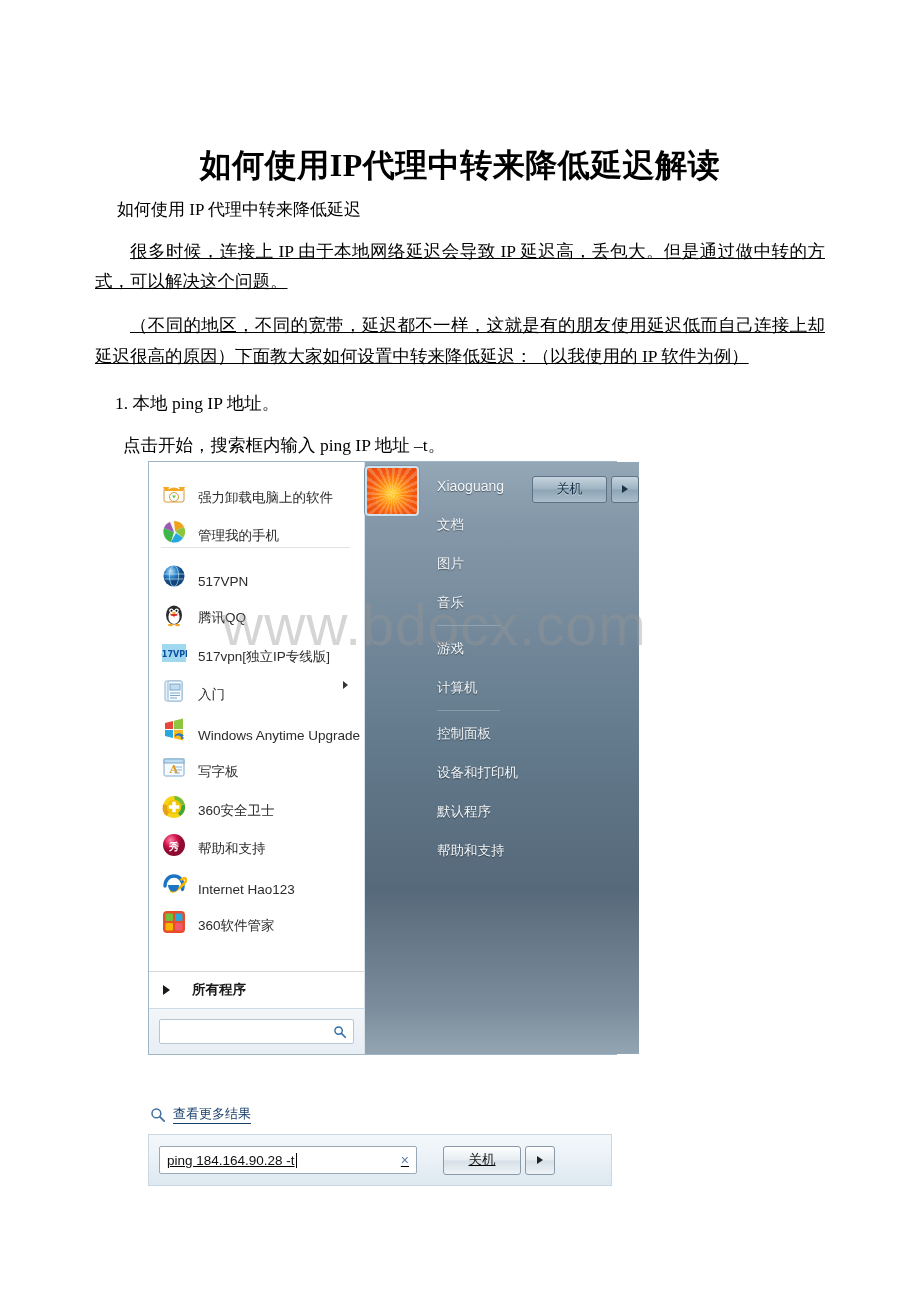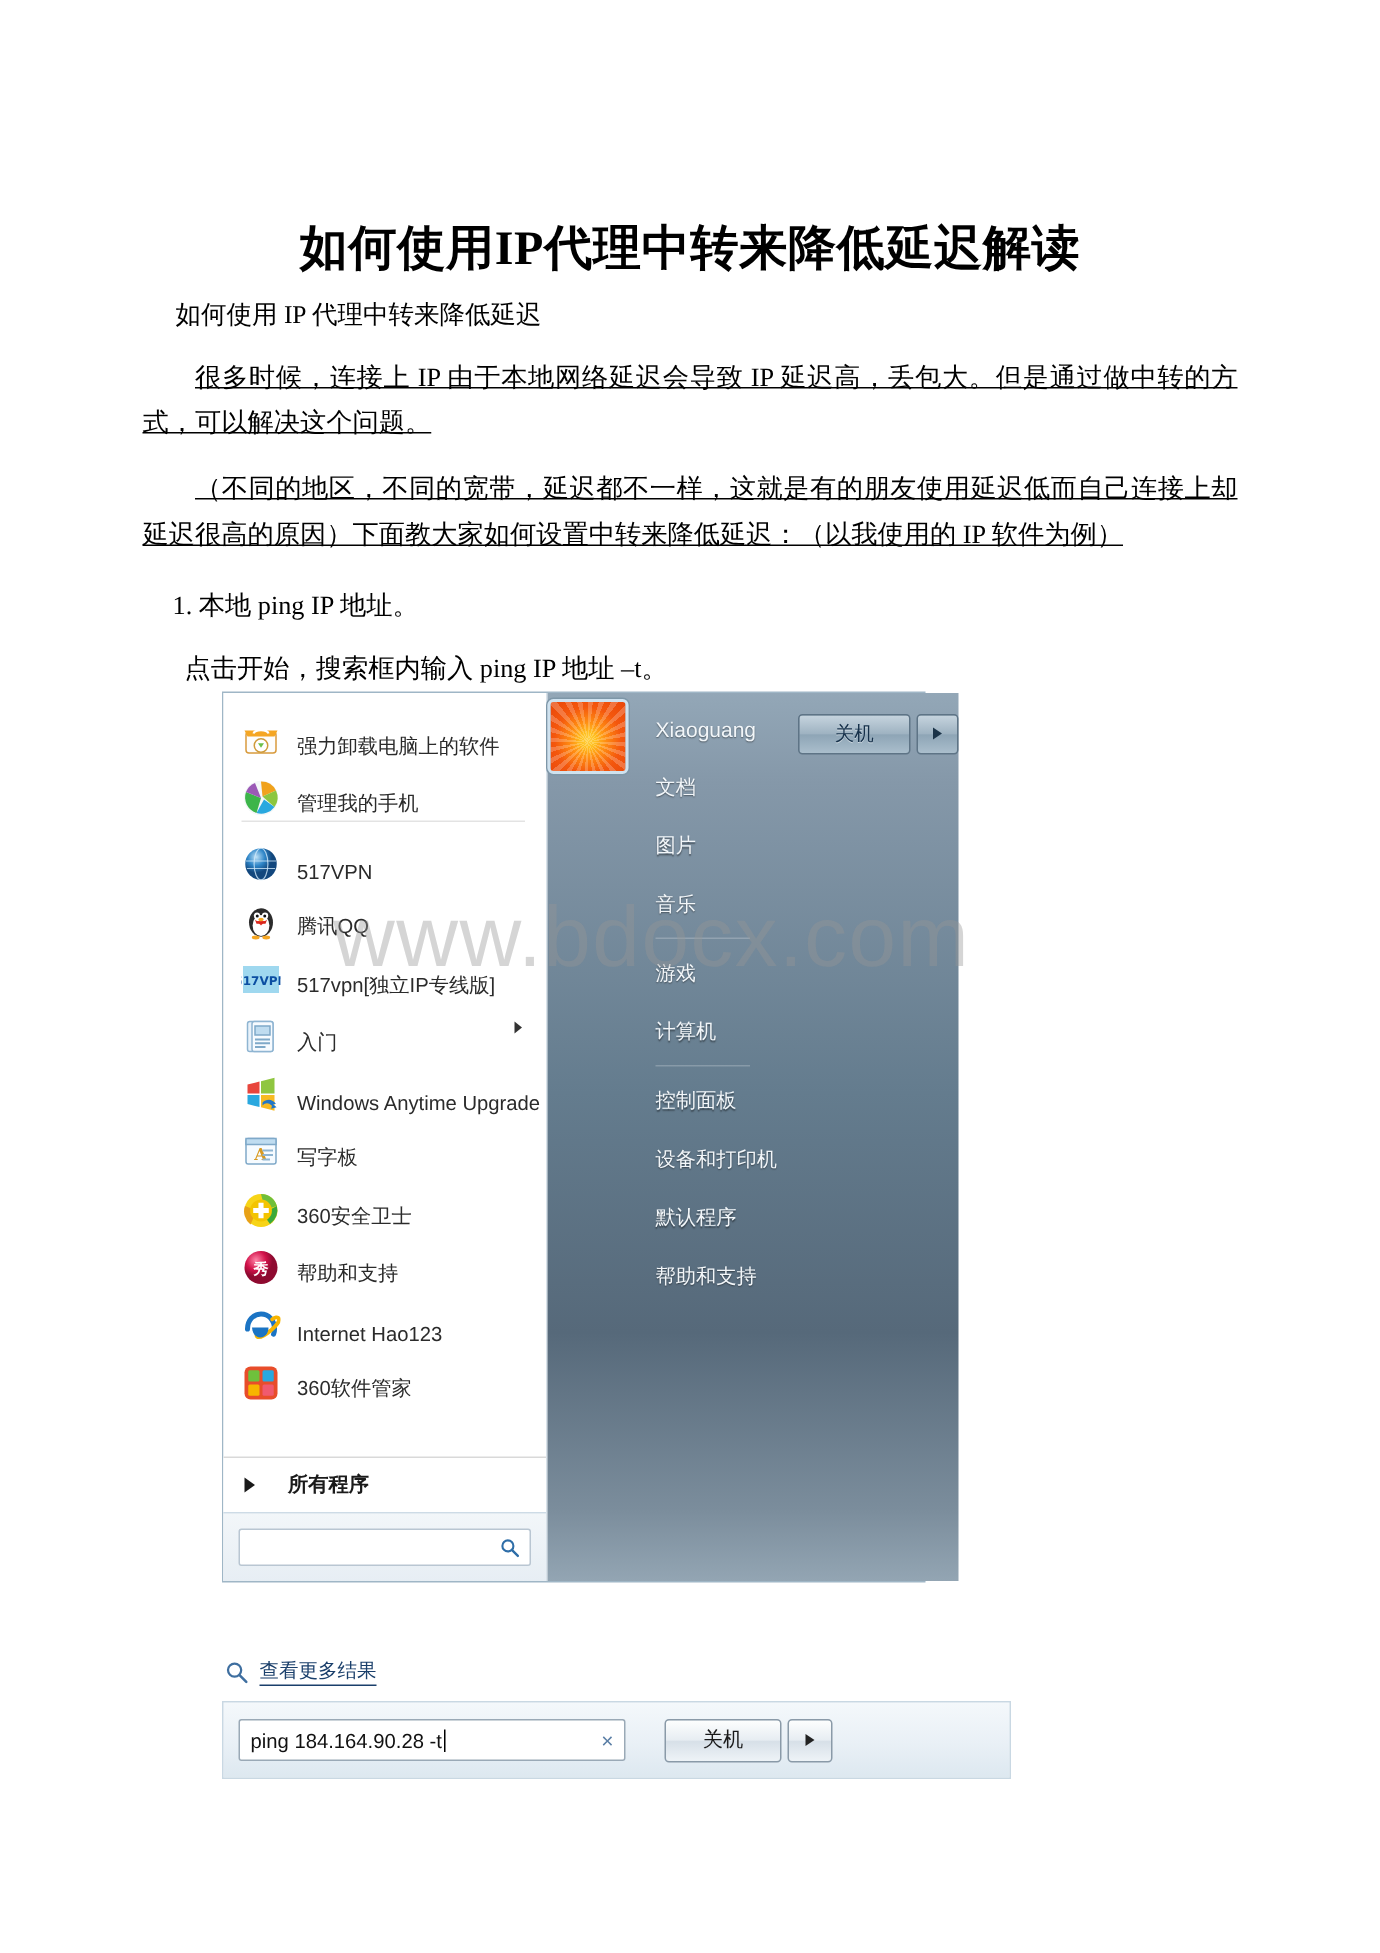--- a/index.html
+++ b/index.html
@@ -224,26 +224,27 @@
     display:flex;align-items:center;justify-content:center;
   }
   .moreres .mag2{width:16px;height:16px;margin-right:7px;}
   .moreres .txt{
     font-family:"Liberation Sans","DejaVu Sans",sans-serif;
     font-size:13px;color:#1a3f6b;
     border-bottom:1px solid #1a3f6b;
   }
   .botstrip{
     position:absolute;left:148px;top:1134px;
-    width:526px;height:52px;
+    width:464px;height:52px;
     background:linear-gradient(180deg,#f4f8fb 0%,#e9f0f6 55%,#dde8f0 100%);
     border:1px solid #c9d8e3;
     box-sizing:border-box;
     display:flex;align-items:center;
     padding:0 10px;
+    text-decoration:underline;
   }
   .botsearch{
     width:258px;height:28px;
     background:#fff;border:1px solid #9aa9b6;
     border-radius:2px;
     display:flex;align-items:center;
     padding:0 7px;box-sizing:border-box;
   }
   .botsearch .val{
     flex:1;

